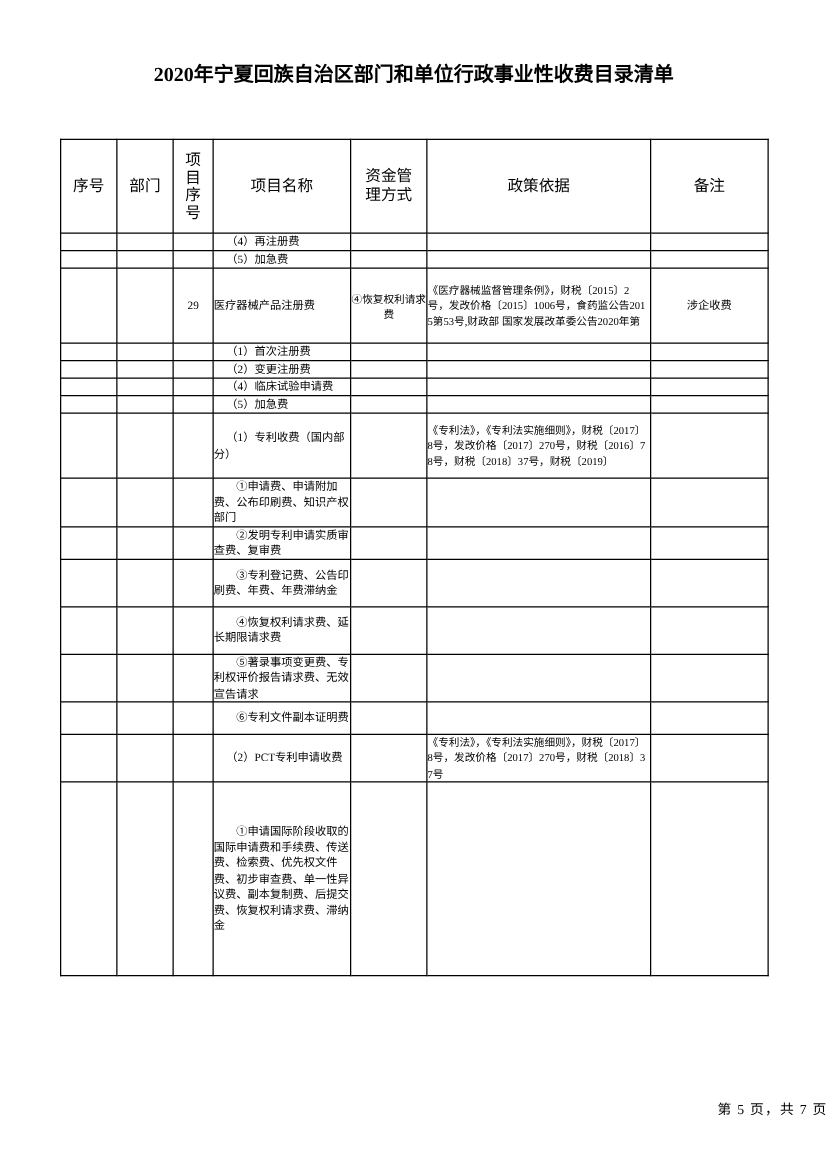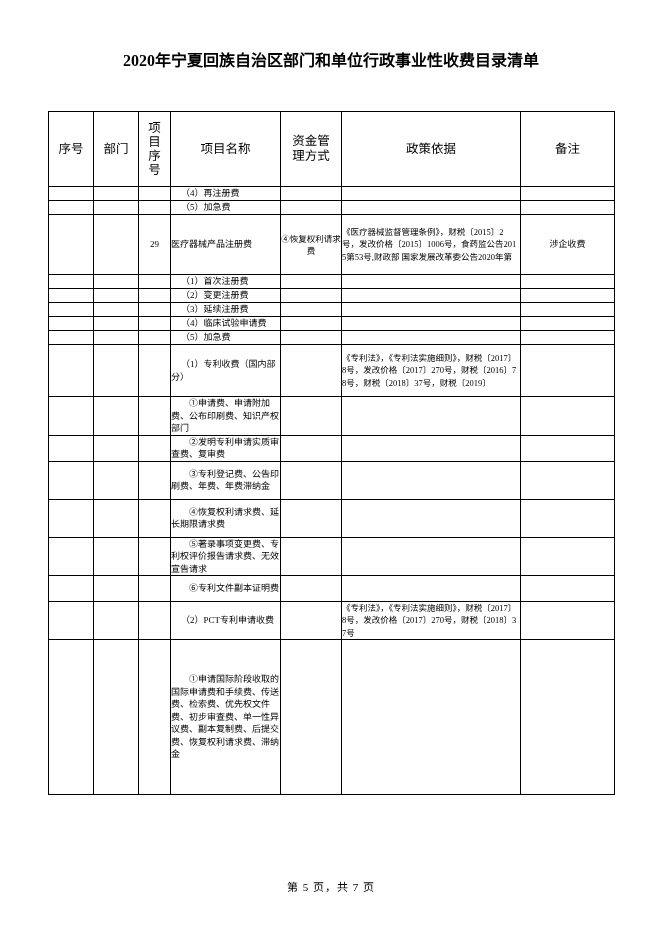--- a/index.html
+++ b/index.html
@@ -134,21 +134,21 @@
   
   td.va-top { vertical-align: top; }
   td.va-mid { vertical-align: middle; }
 
   
   .footer {
     position: absolute;
     left: 0;
     top: 878px;
     width: 662px;
-    text-align: center;
+    text-align: right;
     font-size: 11px;
     letter-spacing: 1px;
     font-family: "Liberation Serif", "DejaVu Serif", serif;
   }
 </style>
 </head>
 <body>
 
 <div class="page">
 
@@ -229,29 +229,20 @@
         <tr class="r-tiny">
           <td class="c-seq"></td>
           <td class="c-dept"></td>
           <td class="c-itemno"></td>
           <td class="c-name ind1">（2）变更注册费</td>
           <td class="c-fund"></td>
           <td class="c-policy"></td>
           <td class="c-note"></td>
         </tr>
 
-        <tr class="r-tiny">
-          <td class="c-seq"></td>
-          <td class="c-dept"></td>
-          <td class="c-itemno"></td>
-          <td class="c-name ind1">（3）延续注册费</td>
-          <td class="c-fund"></td>
-          <td class="c-policy"></td>
-          <td class="c-note"></td>
-        </tr>
 
         <tr class="r-tiny">
           <td class="c-seq"></td>
           <td class="c-dept"></td>
           <td class="c-itemno"></td>
           <td class="c-name ind1">（4）临床试验申请费</td>
           <td class="c-fund"></td>
           <td class="c-policy"></td>
           <td class="c-note"></td>
         </tr>

